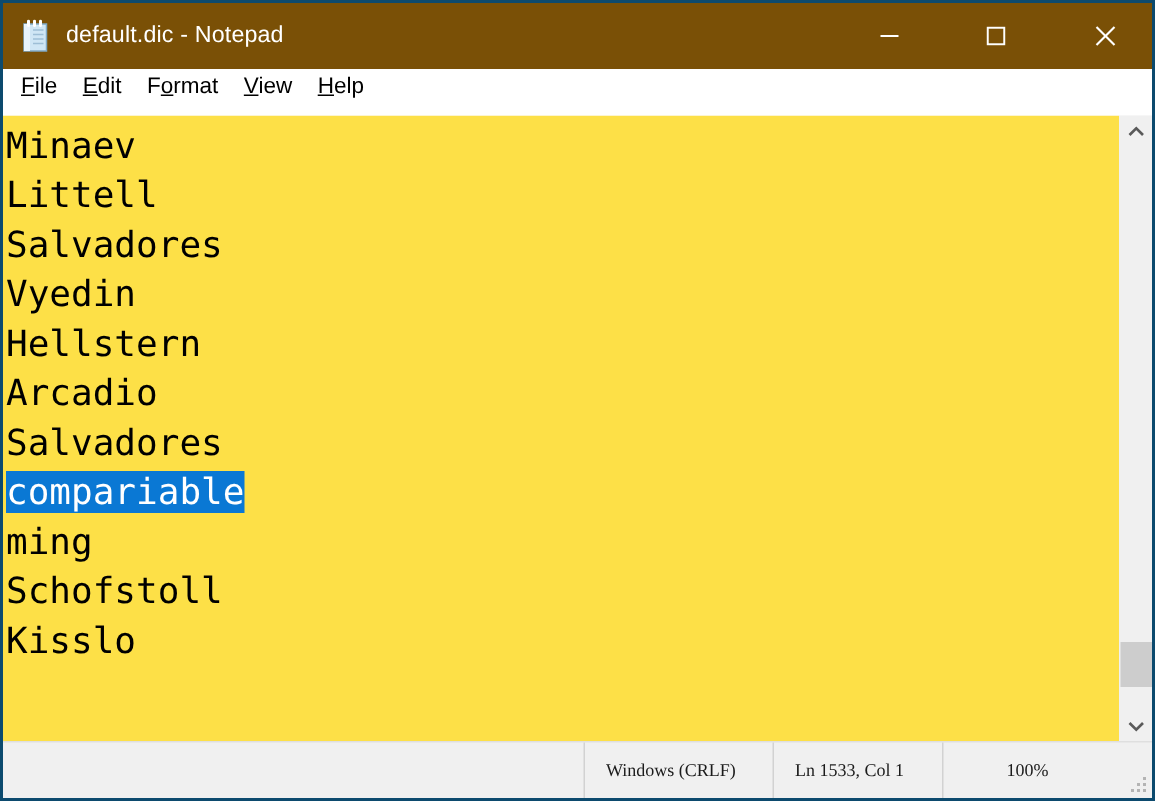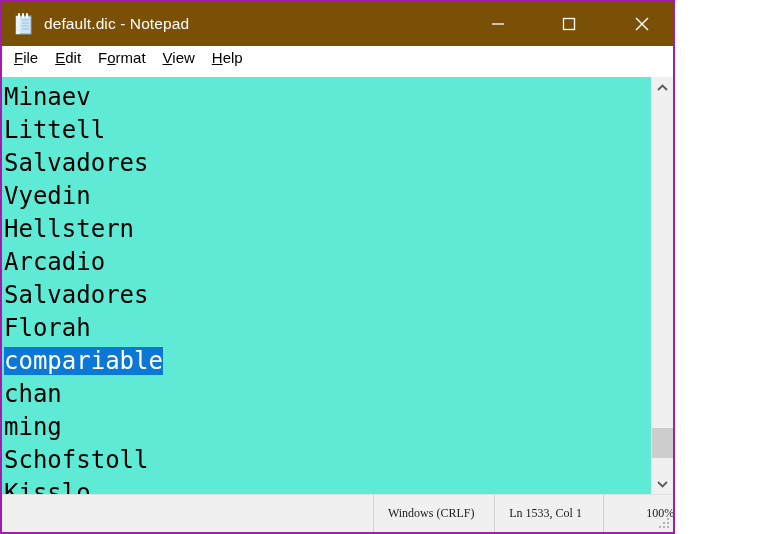--- a/index.html
+++ b/index.html
@@ -8,24 +8,24 @@
     width: 770px;
     height: 534px;
     overflow: hidden;
     background: #ffffff;
     font-family: "Liberation Sans", sans-serif;
   }
 
   #window {
     position: absolute;
     left: 0; top: 0;
-    width: 675px;
+    width: 770px;
     height: 534px;
     box-sizing: border-box;
-    border: 2px solid #a21caf;
+    border: 2px solid #0c4a6e;
     background: #f0f0f0;
     display: flex;
     flex-direction: column;
   }
 
   
   #titlebar {
     height: 44px;
     flex: 0 0 44px;
     background: #7a5006;
@@ -87,21 +87,21 @@
     flex: 1 1 auto;
     display: flex;
     background: #ffffff;
     position: relative;
     overflow: hidden;
     min-height: 0;
   }
 
   #textarea {
     flex: 1 1 auto;
-    background: #5eead4;
+    background: #fde047;
     padding: 4px 0 0 2px;
     box-sizing: border-box;
     overflow: hidden;
     position: relative;
   }
   .text-line {
     font-family: "DejaVu Sans Mono", monospace;
     font-size: 24px;
     line-height: 33px;
     height: 33px;
@@ -242,23 +242,21 @@
   <div id="bodyarea">
 
     <div id="textarea">
         <div class="text-line"><span class="seg">Minaev</span></div>
         <div class="text-line"><span class="seg">Littell</span></div>
         <div class="text-line"><span class="seg">Salvadores</span></div>
         <div class="text-line"><span class="seg">Vyedin</span></div>
         <div class="text-line"><span class="seg">Hellstern</span></div>
         <div class="text-line"><span class="seg">Arcadio</span></div>
         <div class="text-line"><span class="seg">Salvadores</span></div>
-        <div class="text-line"><span class="seg">Florah</span></div>
         <div class="text-line selected"><span class="seg">compariable</span></div>
-        <div class="text-line"><span class="seg">chan</span></div>
         <div class="text-line"><span class="seg">ming</span></div>
         <div class="text-line"><span class="seg">Schofstoll</span></div>
         <div class="text-line"><span class="seg">Kisslo</span></div>
       </div>
 
     <div id="scrollbar">
       <div class="sb-arrow">
         <svg width="11" height="8" viewBox="0 0 11 8">
           <path d="M1 6 L5.5 1.6 L10 6" fill="none" stroke="#5a5a5a" stroke-width="1.8"></path>
         </svg>

